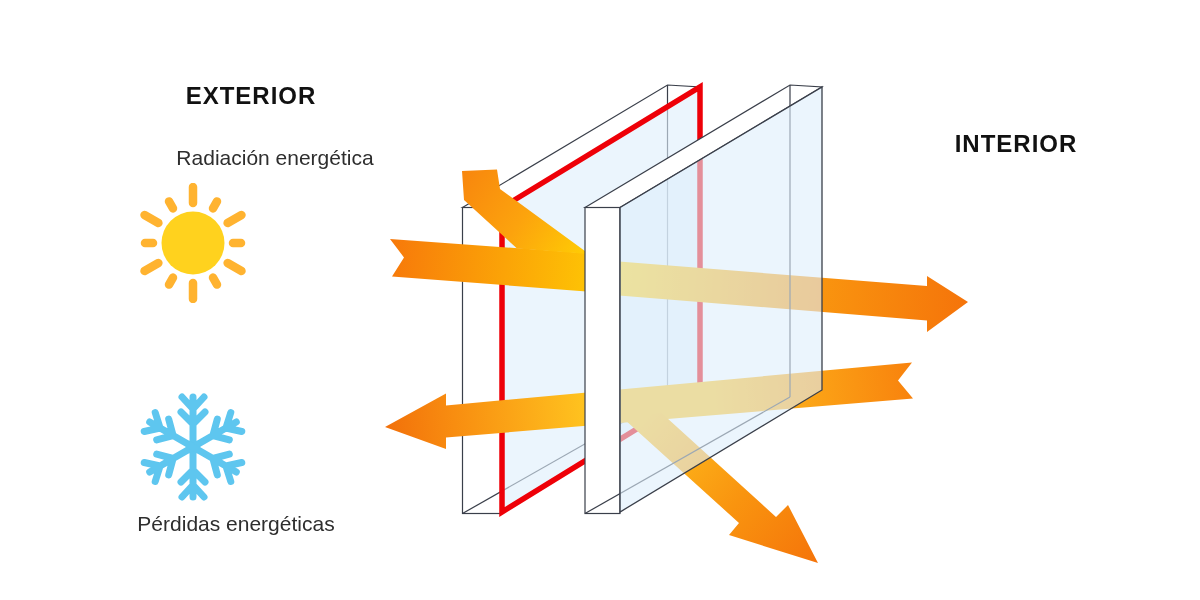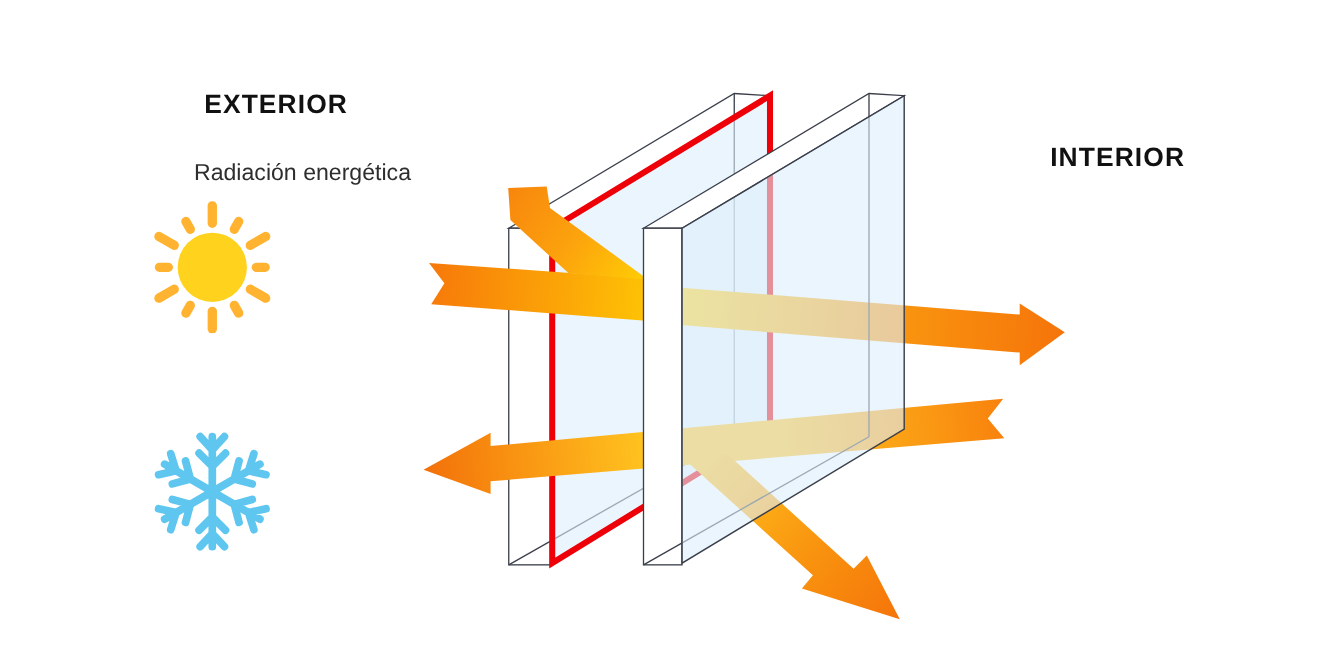--- a/index.html
+++ b/index.html
@@ -117,14 +117,15 @@
       <g transform="rotate(300)">
           <path d="M0,5 L0,-50 M-12,-35 L0,-23 M12,-35 L0,-23 M-11,-50 L0,-38 M11,-50 L0,-38"></path>
         </g>
     </g>
   </svg>
 
   <div class="hd" style="left:251px;top:82px;">EXTERIOR</div>
   <div class="hd" style="left:1016px;top:82px;margin-top:48px;">INTERIOR</div>
 
   <div class="lbl" style="left:275px;top:146px;">Radiación energética</div>
+  <div class="lbl" style="left:236px;top:512px;">Pérdidas energéticas</div>
 
 </div>
 
 </body></html>

